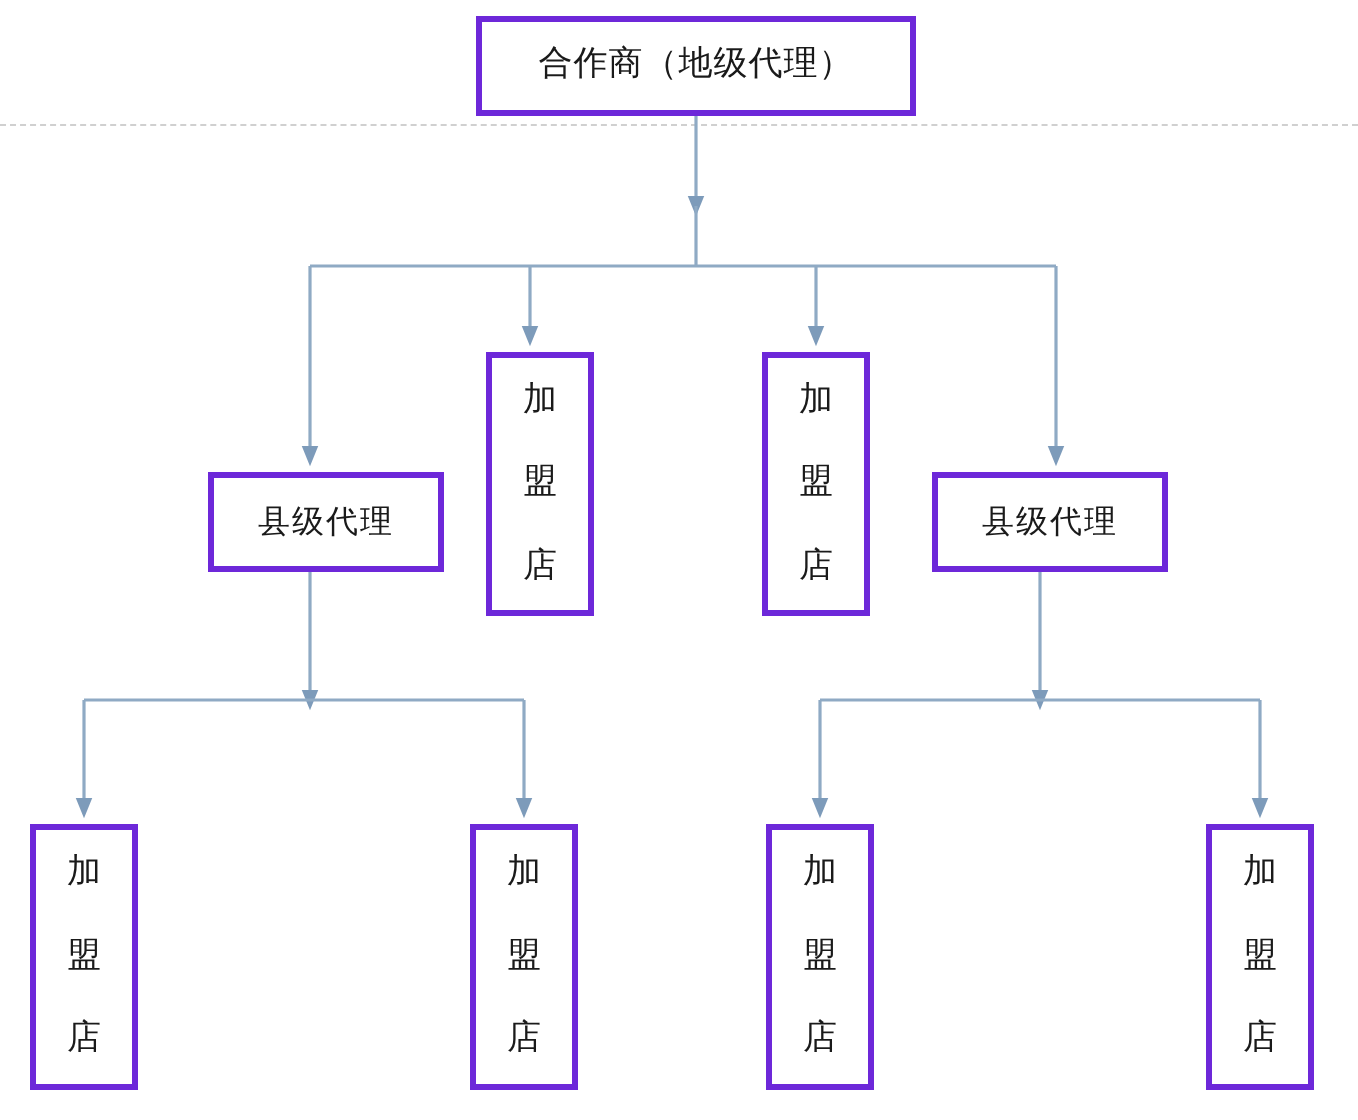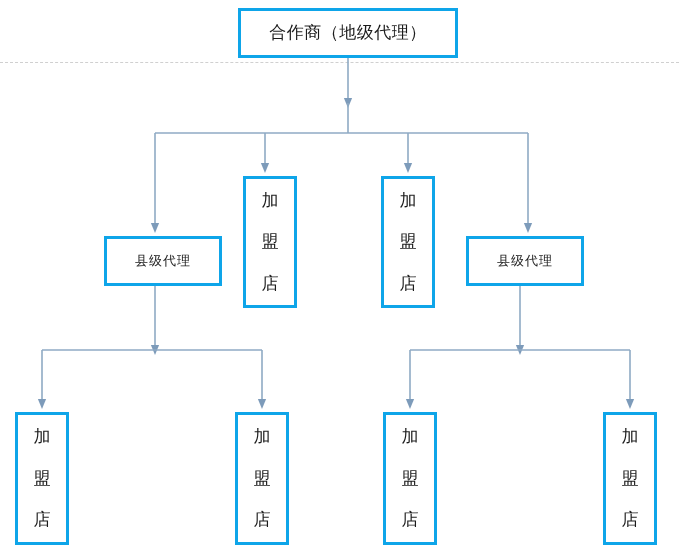--- a/index.html
+++ b/index.html
@@ -35,35 +35,35 @@
     width: 679px;
     height: 0;
     border-top: 1px dashed #d0d0d0;
   }
 
   
   .node {
     position: absolute;
     box-sizing: border-box;
     background: #ffffff;
-    border: 3px solid #0ea5e9;
+    border: 3px solid #6d28d9;
     display: flex;
     align-items: center;
     justify-content: center;
     color: #1a1a1a;
   }
   .node-label {
     text-align: center;
     line-height: 1.15;
     white-space: pre;
   }
 
   
   .node.horiz .node-label {
-    font-size: 13px;
+    font-size: 16px;
     letter-spacing: 1px;
   }
   .node.root .node-label {
     font-size: 17px;
     letter-spacing: 0.5px;
   }
 
   
   .node.vert {
     align-items: center;

